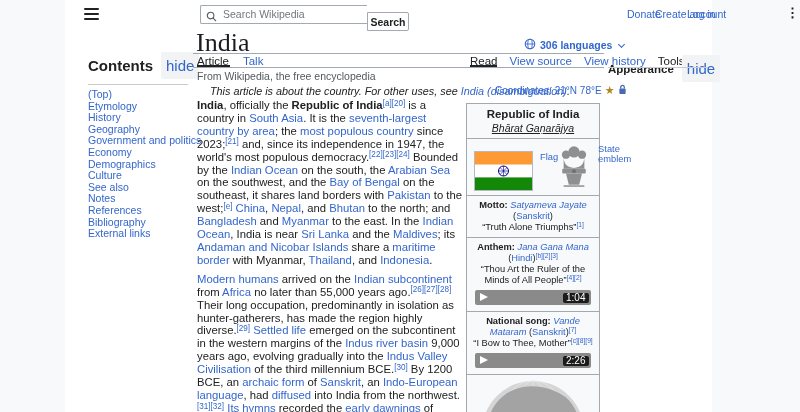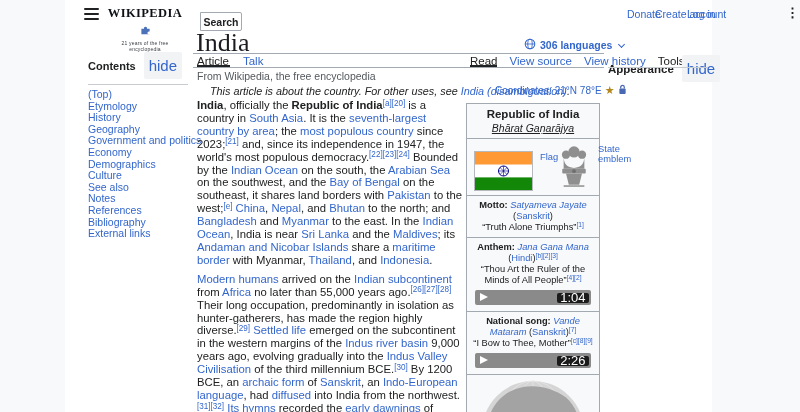--- a/index.html
+++ b/index.html
@@ -25,21 +25,21 @@
   .searchbox input::placeholder { color:#72777d; }
   .mag { position:absolute; left:6px; top:4px; }
   .searchbtn { width:42px; height:19px; border:1px solid #a2a9b1; border-radius:0 2px 2px 0; background:#fff; font-size:10.5px; font-weight:bold; color:#202122; font-family:"Liberation Sans",sans-serif; cursor:pointer;margin-top:8px; }
   .hdr-links { top:8px; font-size:10.5px; }
   .hdr-links a, .bluelink { color:#3366cc; text-decoration:none; cursor:pointer; }
   .ellipsis-icon { left:786px; top:5px; font-size:13px; font-weight:bold; color:#202122; cursor:pointer; }
 
   
   .toc { left:88px; top:52px; width:100px; }
   .toc-head { display:flex; align-items:center; gap:8px; }
-  .toc-title { font-size:11px; font-weight:bold; }
+  .toc-title { font-size:15px; font-weight:bold; }
   .pill { font-size:15px; color:#3366cc; background:#f1f3f5; border-radius:2px; padding:5px 5px; cursor:pointer; }
   .toc-rule { height:1px; background:#c8ccd1; margin:5px 0 4px 0; }
   .toc ul { list-style:none; }
   .toc li { font-size:10.5px; line-height:11.6px; color:#3366cc; cursor:pointer; white-space:nowrap; }
 
   
   .page-title { left:196px; top:28px; font-family:"Liberation Serif", serif; font-size:26px; font-weight:400; color:#1a1c1f; }
   .lang-btn { top:38px; left:524px; display:flex; align-items:center; gap:4px; color:#3366cc; font-size:10.5px; font-weight:bold; cursor:pointer; }
   .rule { height:1px; background:#a2a9b1; }
   .tabs-left { left:197px; top:55px; display:flex; gap:14px; font-size:11.5px; }
@@ -69,43 +69,46 @@
   .ib-sec { padding:4px 4px; text-align:center; }
   .ib-div { border-top:1px solid #a2a9b1; }
   .ib-title { font-size:11.5px; font-weight:bold; line-height:13px; }
   .ib-sub { font-size:10.5px; font-style:italic; margin-top:1px;text-decoration:underline; }
   .ib-flagsrow { display:flex; justify-content:space-between; align-items:flex-end; padding:5px 8px 1px 8px; }
   .ib-flagcell { display:flex; align-items:flex-start; gap:8px; }
   .ib-cap { font-size:9.3px; color:#3366cc; cursor:pointer; }
   .ib-line { line-height:11px; }
   .audio { position:relative; height:15px; background:#8a8a8a; border-radius:2px; margin:4px 4px 2px 4px; cursor:pointer; }
   .audio .play { position:absolute; left:5px; top:3.2px; width:0; height:0; border-left:8px solid #ffffff; border-top:4.5px solid transparent; border-bottom:4.5px solid transparent; }
-  .audio .time { position:absolute; right:2.5px; top:2.5px; background:#1b1b1b; color:#fff; font-size:13px; line-height:10px; padding:0 3px; border-radius:2px; }
+  .audio .time { position:absolute; right:2.5px; top:2.5px; background:#1b1b1b; color:#fff; font-size:10px; line-height:10px; padding:0 3px; border-radius:2px; }
   .map-wrap { padding:4px 0 2px 0; text-align:center; }
 </style>
 </head>
 <body>
 
 <div id="canvas">
   <div class="white-area"></div>
 
   <div class="abs hamburger">
     <div></div>
       <div></div>
       <div></div>
   </div>
 
-  <div class="abs logo">
-    <span class="wordmark">WIKIPEDIA</span><span class="puzzle"><svg width="11" height="11" viewBox="0 0 16 16">
-          <path d="M2 6 h4 a2.2 2.2 0 1 1 4 0 h4 v4 a2.2 2.2 0 1 0 0 4 v0 h-12 z" fill="#4b72b8" transform="translate(0,1)"></path>
-        </svg></span>
-    <div class="tagline">21 years of the free encyclopedia</div>
-  </div>
 
   <div class="abs searchwrap">
+    <div class="searchbox">
+      <span class="mag">
+        <svg width="11" height="11" viewBox="0 0 12 12">
+            <circle cx="5" cy="5" r="3.6" fill="none" stroke="#54595d" stroke-width="1.2"></circle>
+            <line x1="7.8" y1="7.8" x2="11" y2="11" stroke="#54595d" stroke-width="1.2"></line>
+          </svg>
+      </span>
+      <input type="text" placeholder="Search Wikipedia" style="">
+    </div>
     <button class="searchbtn">Search</button>
   </div>
 
   <div class="abs hdr-links" style="left:627px;"><a>Donate</a></div>
   <div class="abs hdr-links" style="left:655px;"><a>Create account</a></div>
   <div class="abs hdr-links" style="left:687px;"><a>Log in</a></div>
   <div class="abs ellipsis-icon">⋮</div>
 
   <div class="abs toc">
     <div class="toc-head">

